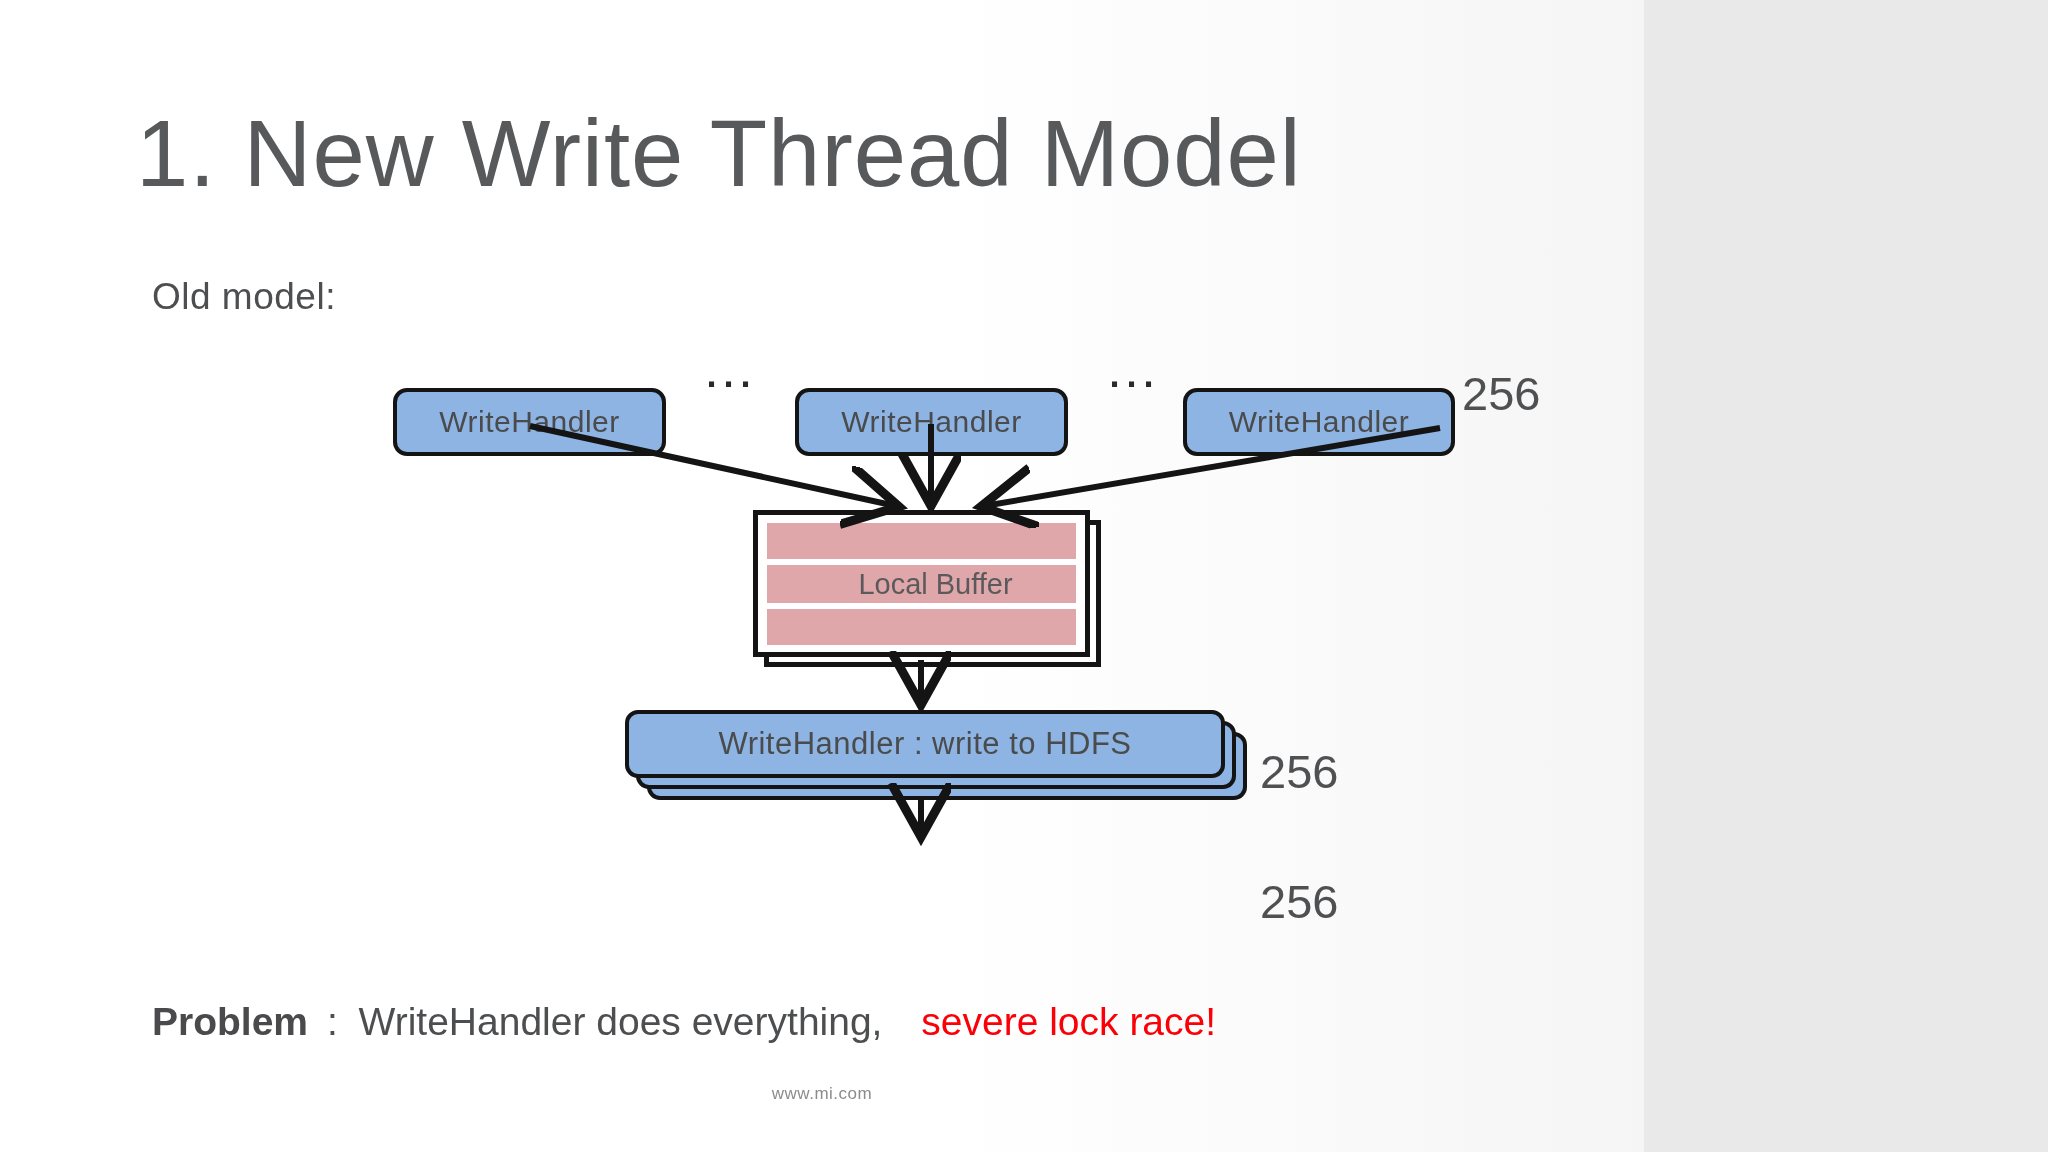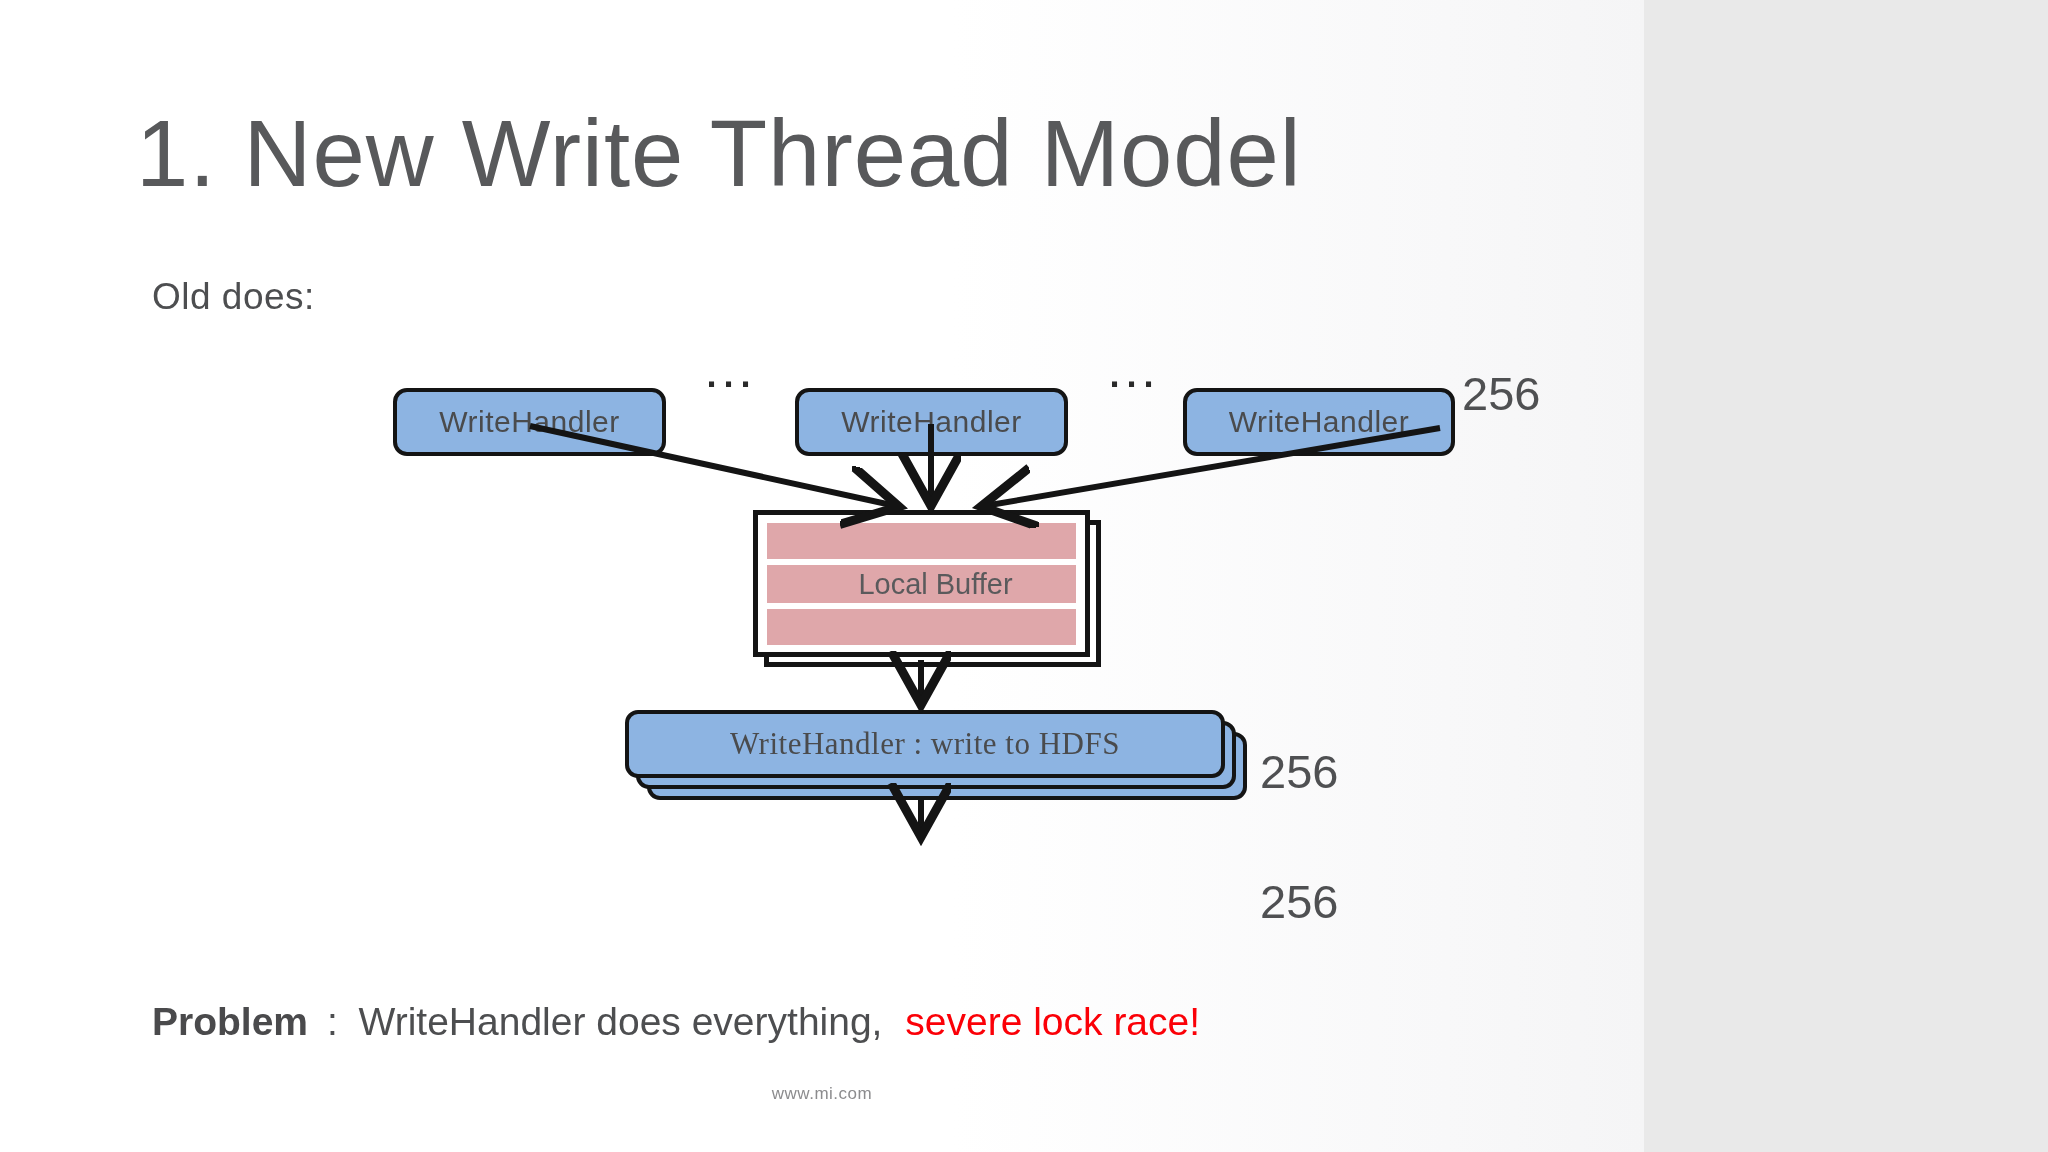--- a/index.html
+++ b/index.html
@@ -55,27 +55,27 @@
   
   .stack{width:650px;height:115px;}
   .layer{
     position:absolute;width:600px;height:68px;
     background:#8db4e2;border:4px solid #141414;border-radius:13px;
     box-sizing:border-box;
   }
   .layer.l3{left:22px;top:22px;}
   .layer.l2{left:11px;top:11px;}
   .layer.l1{left:0;top:0;display:flex;align-items:center;justify-content:center;
-    font-size:31px;color:#4a4b4d;letter-spacing:0.5px;font-family:Liberation Serif, serif;}
+    font-size:31px;color:#4a4b4d;letter-spacing:0.5px;}
   
   .problem{
     left:152px;top:1000px;font-size:39px;color:#4d4e50;white-space:nowrap;
   }
   .problem .kw{font-weight:bold;color:#4a4a4c;}
-  .problem .hl{color:#fb0007;margin-left:12px;}
+  .problem .hl{color:#fb0007;margin-left:28px;}
   .problem .sep{margin:0 10px 0 8px;}
   
   .footer-url{
     left:0;right:0;top:1084px;text-align:center;
     font-size:17px;color:#8c8c8e;letter-spacing:0.5px;
   }
   .footer-page{
     left:1898px;top:1086px;font-size:27px;color:#6f7072;
   }
   
@@ -96,21 +96,21 @@
       <g fill="#ffffff">
         <path d="M0 6 Q0 0 6 0 L46 0 Q52 0 52 6 L52 34 L40 34 L40 12 L12 12 L12 34 L0 34 Z"></path>
         <rect x="20" y="17" width="12" height="17"></rect>
         <rect x="62" y="0" width="12" height="34" rx="2"></rect>
       </g>
     </svg>
   </div>
 
   <div class="abs title">1. New Write Thread Model</div>
 
-  <div class="abs old-model">Old does:</div>
+  <div class="abs old-model">Old model:</div>
 
   <div class="abs hbox" style="left:393px;">
     <span>WriteHandler</span>
   </div>
   <div class="abs dots" style="left:697px;">···</div>
   <div class="abs hbox" style="left:795px;">
     <span>WriteHandler</span>
   </div>
   <div class="abs dots" style="left:1100px;">···</div>
   <div class="abs hbox" style="left:1183px;width:272px;">

